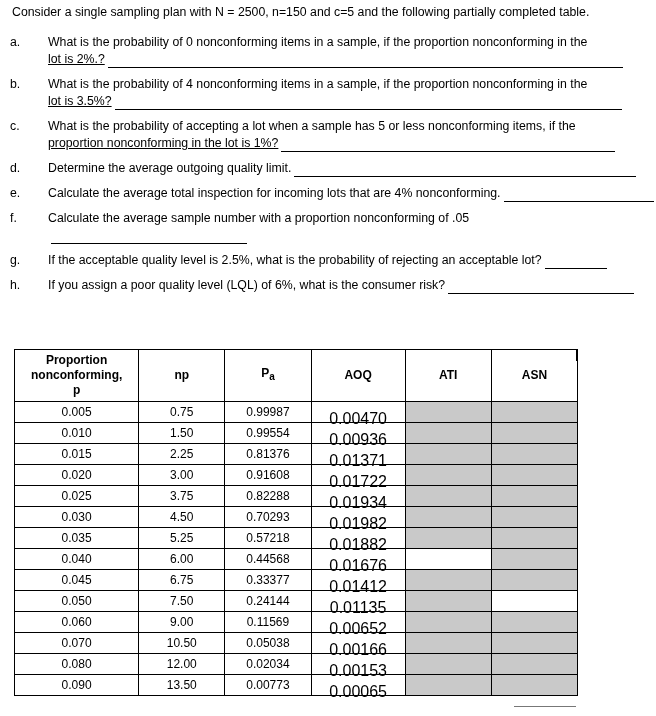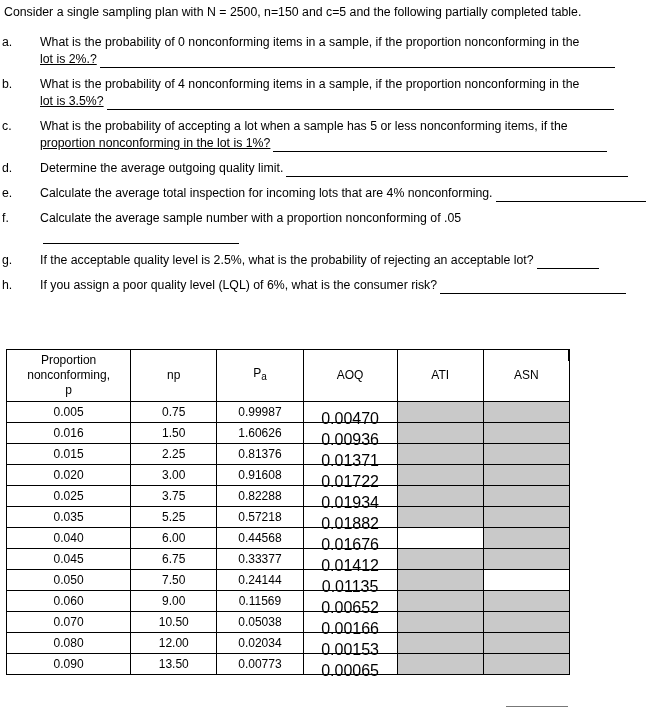--- a/index.html
+++ b/index.html
@@ -4,21 +4,21 @@
 <style>
   html,body{margin:0;padding:0;}
   body{
     width:656px;height:716px;
     background:#ffffff;
     font-family:"Liberation Sans", sans-serif;
     font-size:12.3px;
     color:#000;
     overflow:hidden;
   }
-  .page{position:relative;width:568px;height:716px;}
+  .page{position:relative;width:568px;height:716px;margin-left:8px;}
 
   .intro{
     position:absolute;left:4px;top:5px;width:648px;
     font-size:12.3px;line-height:15px;
   }
 
   .qlist{position:absolute;left:0;top:34px;width:656px;}
   .q{
     display:flex;
     align-items:flex-start;
@@ -62,21 +62,21 @@
     font-size:12px;
   }
   th,td{
     border:1px solid #000;
     text-align:center;
     vertical-align:middle;
     padding:0;
     height:20px;
   }
   thead th{
-    font-weight:normal;
+    font-weight:bold;
     height:auto;
     padding:3px 16px;
     line-height:15px;
   }
   col.c0{width:124px;}
   col.c1{width:86px;}
   col.c2{width:86px;}
   col.c3{width:94px;}
   col.c4{width:86px;}
   col.c5{width:86px;}
@@ -220,23 +220,23 @@
       <tbody>
         <tr>
           <td>0.005</td>
           <td>0.75</td>
           <td>0.99987</td>
           <td class="aoqcell"><span>0.00470</span></td>
           <td class="shade"></td>
           <td class="shade"></td>
         </tr>
         <tr>
-          <td>0.016</td>
+          <td>0.010</td>
           <td>1.50</td>
-          <td>1.60626</td>
+          <td>0.99554</td>
           <td class="aoqcell"><span>0.00936</span></td>
           <td class="shade"></td>
           <td class="shade"></td>
         </tr>
         <tr>
           <td>0.015</td>
           <td>2.25</td>
           <td>0.81376</td>
           <td class="aoqcell"><span>0.01371</span></td>
           <td class="shade"></td>
@@ -248,20 +248,28 @@
           <td>0.91608</td>
           <td class="aoqcell"><span>0.01722</span></td>
           <td class="shade"></td>
           <td class="shade"></td>
         </tr>
         <tr>
           <td>0.025</td>
           <td>3.75</td>
           <td>0.82288</td>
           <td class="aoqcell"><span>0.01934</span></td>
+          <td class="shade"></td>
+          <td class="shade"></td>
+        </tr>
+        <tr>
+          <td>0.030</td>
+          <td>4.50</td>
+          <td>0.70293</td>
+          <td class="aoqcell"><span>0.01982</span></td>
           <td class="shade"></td>
           <td class="shade"></td>
         </tr>
         <tr>
           <td>0.035</td>
           <td>5.25</td>
           <td>0.57218</td>
           <td class="aoqcell"><span>0.01882</span></td>
           <td class="shade"></td>
           <td class="shade"></td>

